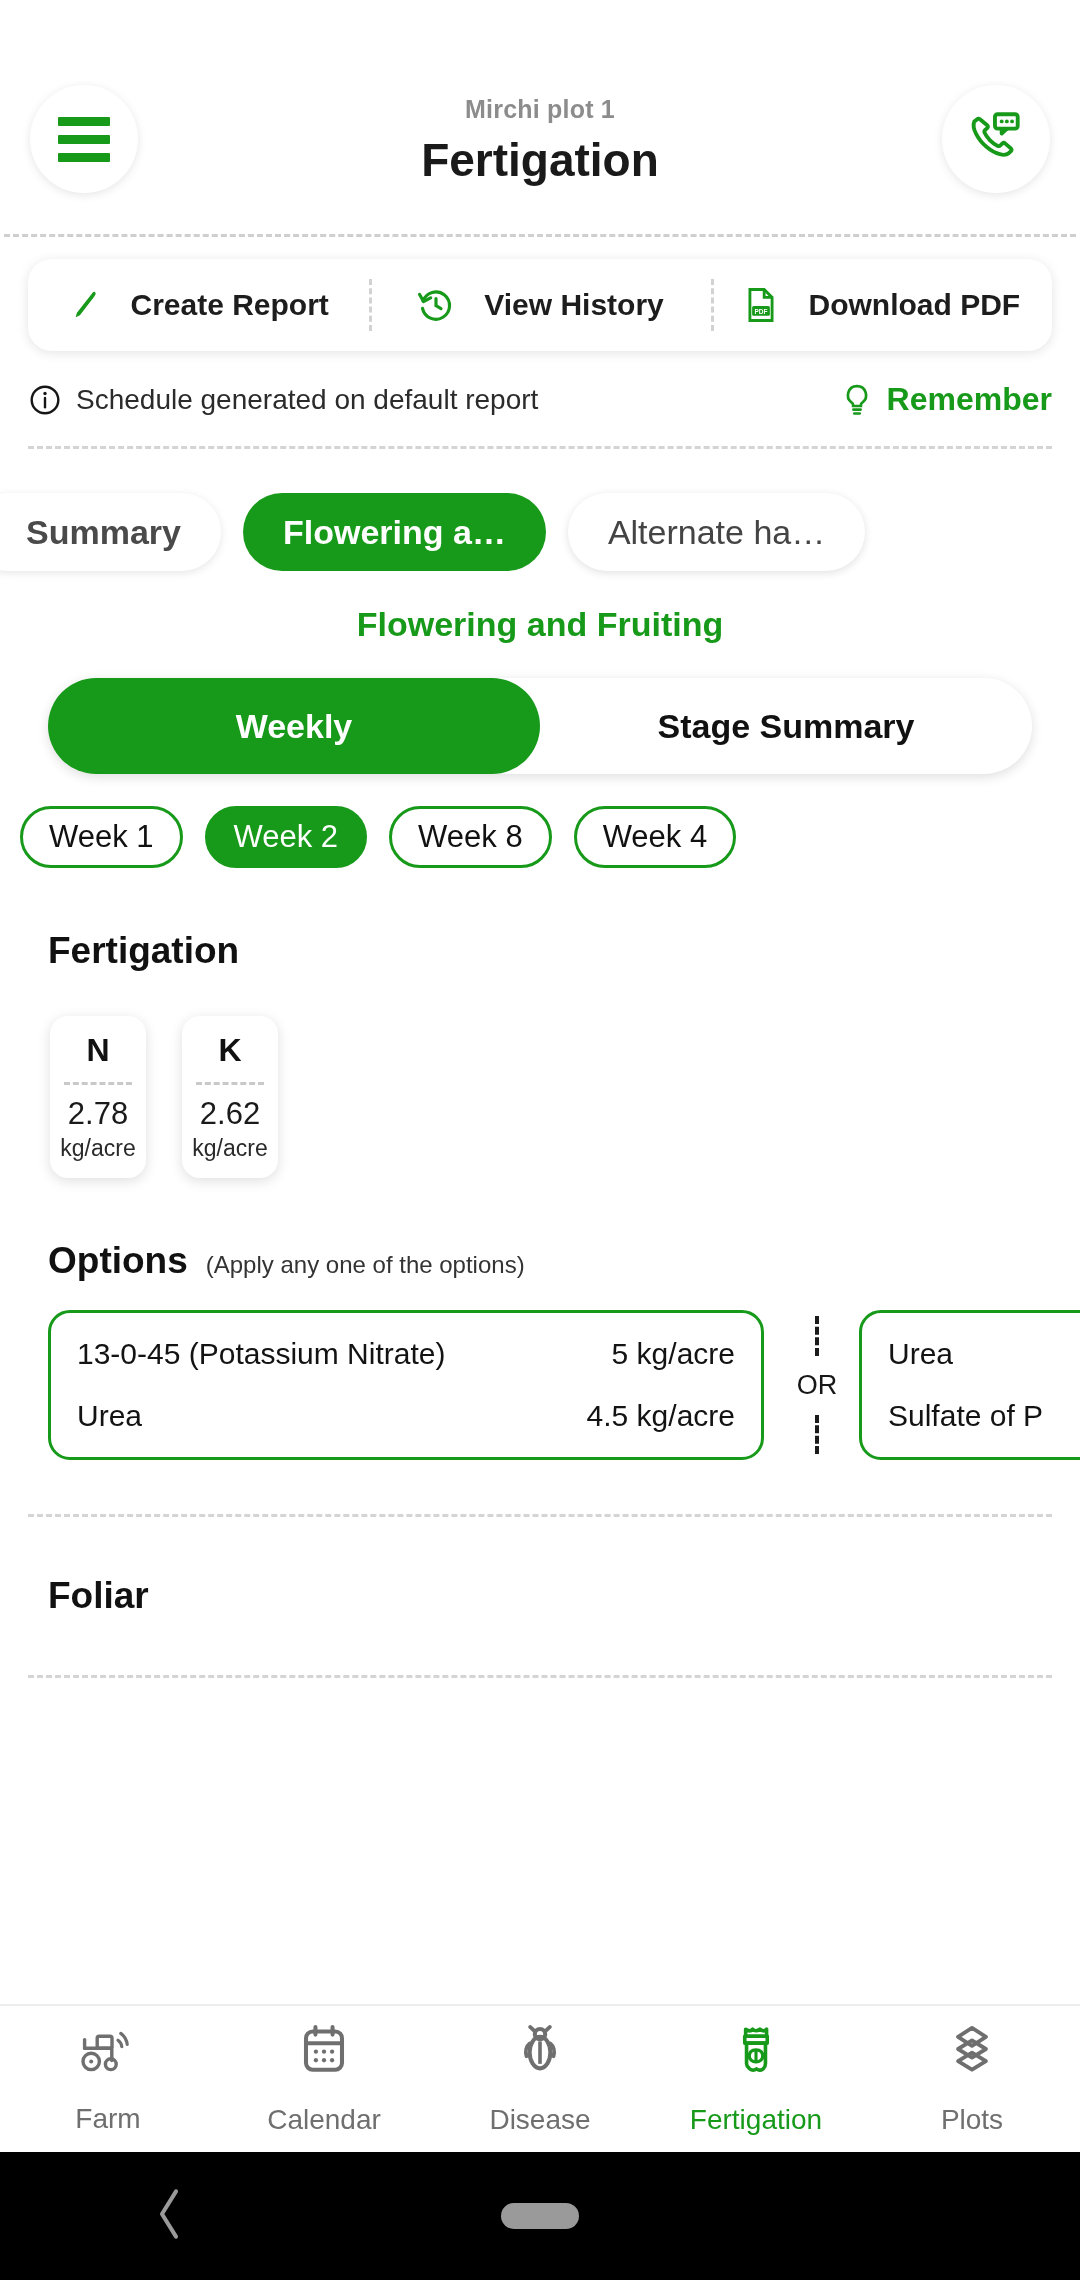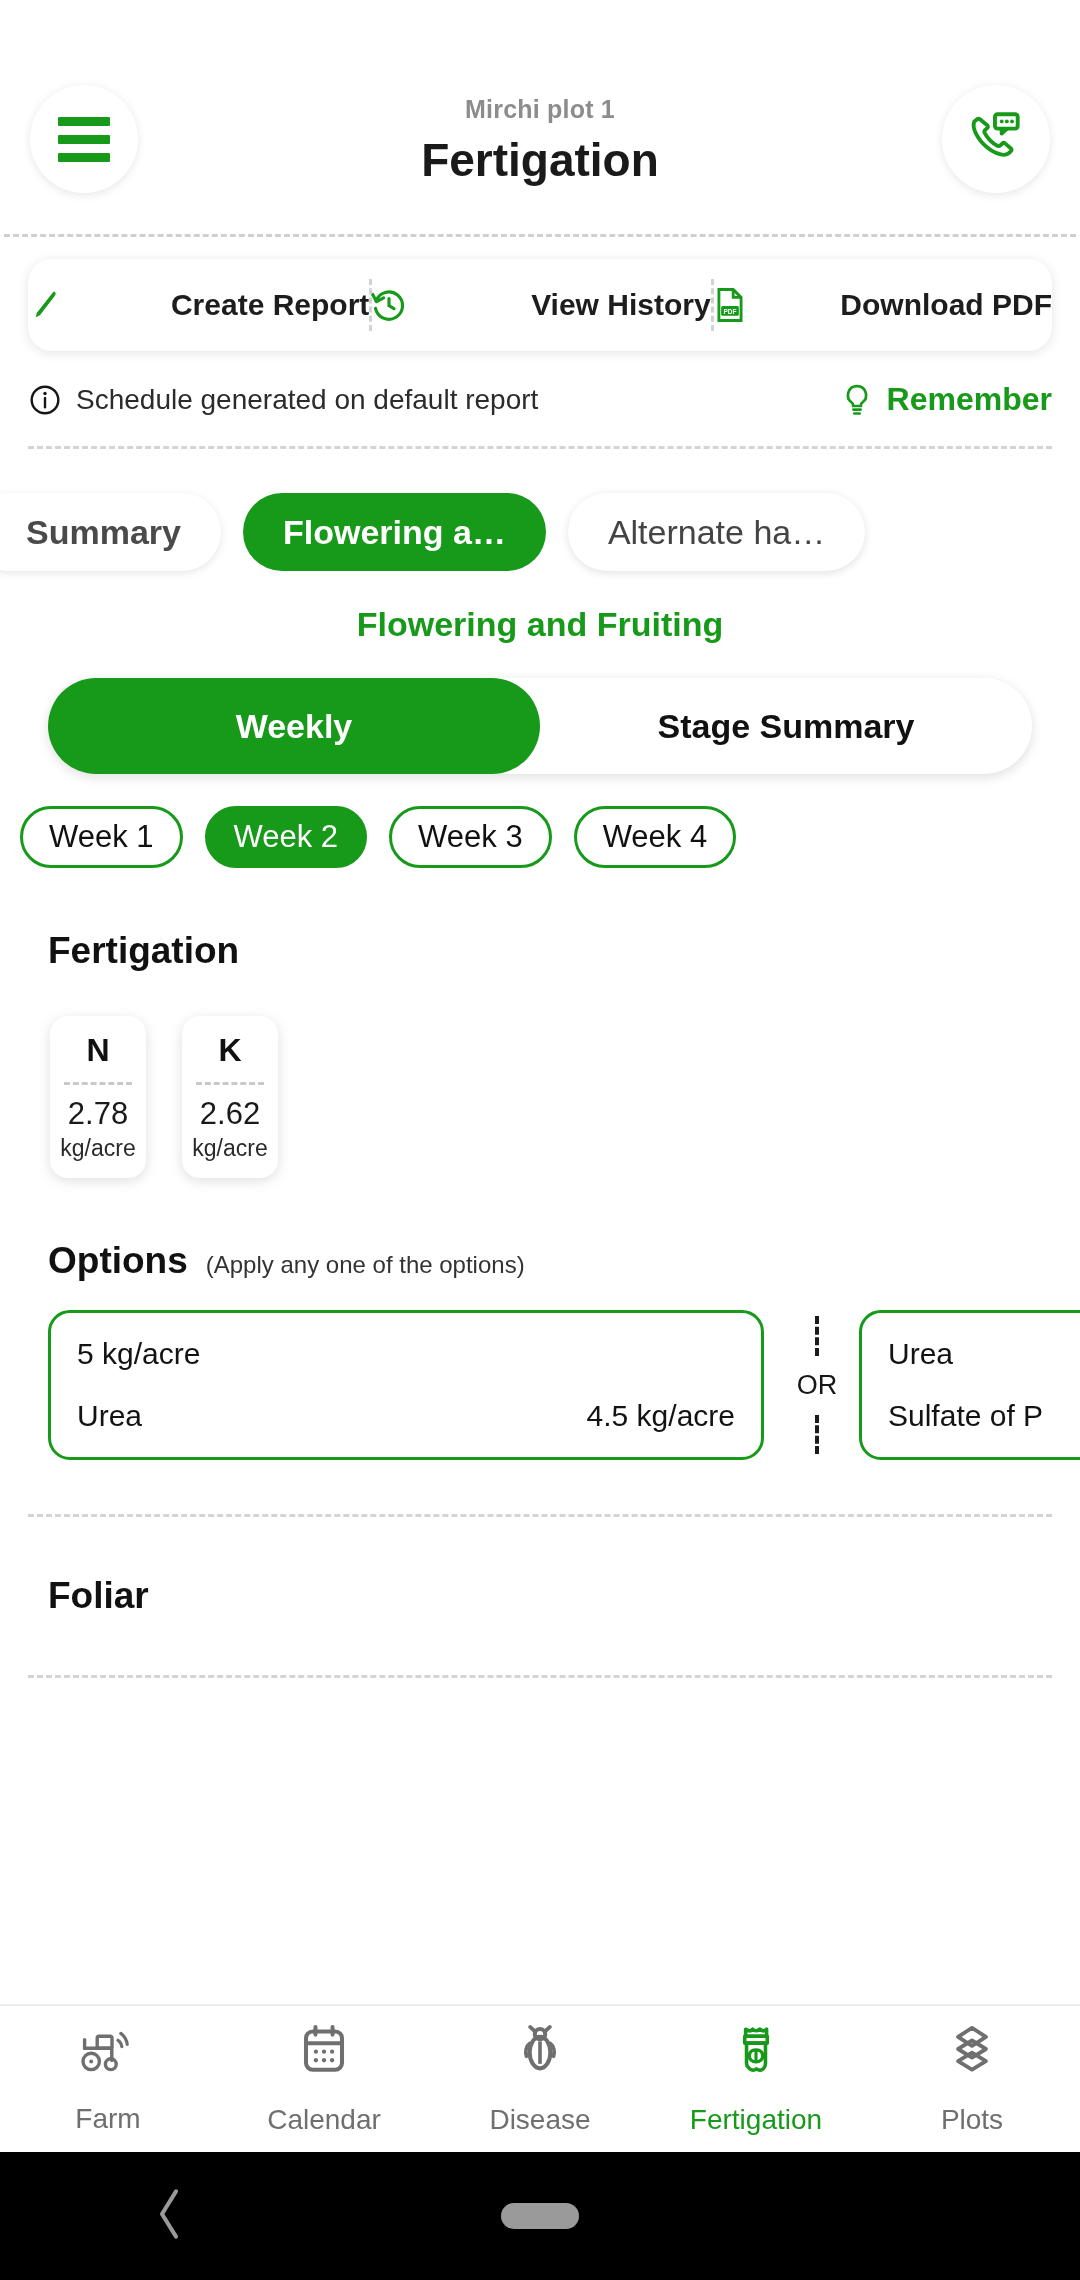--- a/index.html
+++ b/index.html
@@ -62,21 +62,21 @@
   .actionwrap { padding: 22px 28px 0 28px; flex: 0 0 auto; }
   .actionbar {
     height: 92px;
     border-radius: 24px;
     background: #ffffff;
     box-shadow: 0 2px 12px rgba(0,0,0,0.11);
     display: flex; align-items: center;
   }
   .action {
     flex: 1 1 0;
-    display: flex; align-items: center; justify-content: space-between;
+    display: flex; align-items: center; justify-content: center;
     gap: 28px;
     height: 100%;
     position: relative;
   }
   .action + .action::before {
     content: ""; position: absolute; left: 0; top: 20px; bottom: 20px;
     width: 0; border-left: 3px dashed #d2d2d2;
   }
   .action-label { font-size: 30px; color: #1d1d1d; font-weight: 700; white-space: nowrap; }
   .ico { flex: 0 0 auto; display: block; }
@@ -360,21 +360,21 @@
     </div>
 
     <div class="weekrow">
       <div class="week">
         <span>Week 1</span>
       </div>
       <div class="week on">
         <span>Week 2</span>
       </div>
       <div class="week">
-        <span>Week 3</span>
+        <span>Week 8</span>
       </div>
       <div class="week">
         <span>Week 4</span>
       </div>
     </div>
 
     <div class="sec-title">Fertigation</div>
 
     <div class="nutrients">
       <div class="nut">
@@ -393,20 +393,21 @@
 
     <div class="opt-head">
       <h3>Options</h3>
       <span>(Apply any one of the options)</span>
     </div>
 
     <div class="optrow">
 
       <div class="optcard c1">
         <div class="optline">
+          <span class="opt-name">13-0-45 (Potassium Nitrate)</span>
           <span class="opt-qty">5 kg/acre</span>
         </div>
         <div class="optline">
           <span class="opt-name">Urea</span>
           <span class="opt-qty">4.5 kg/acre</span>
         </div>
       </div>
 
       <div class="orsep">
         <div class="vl"></div>

